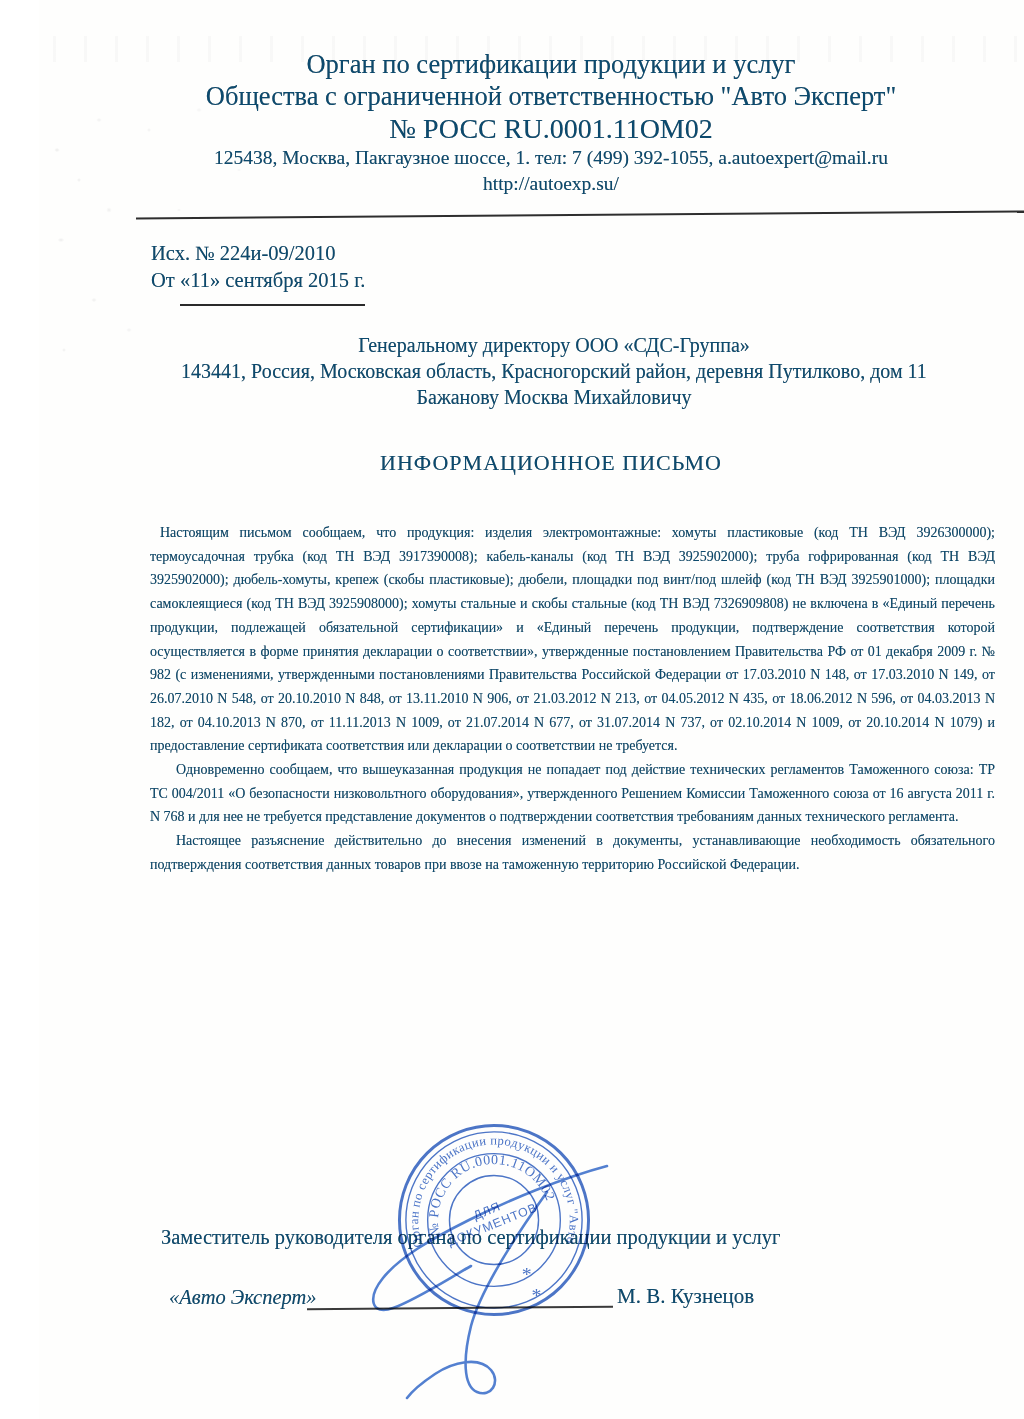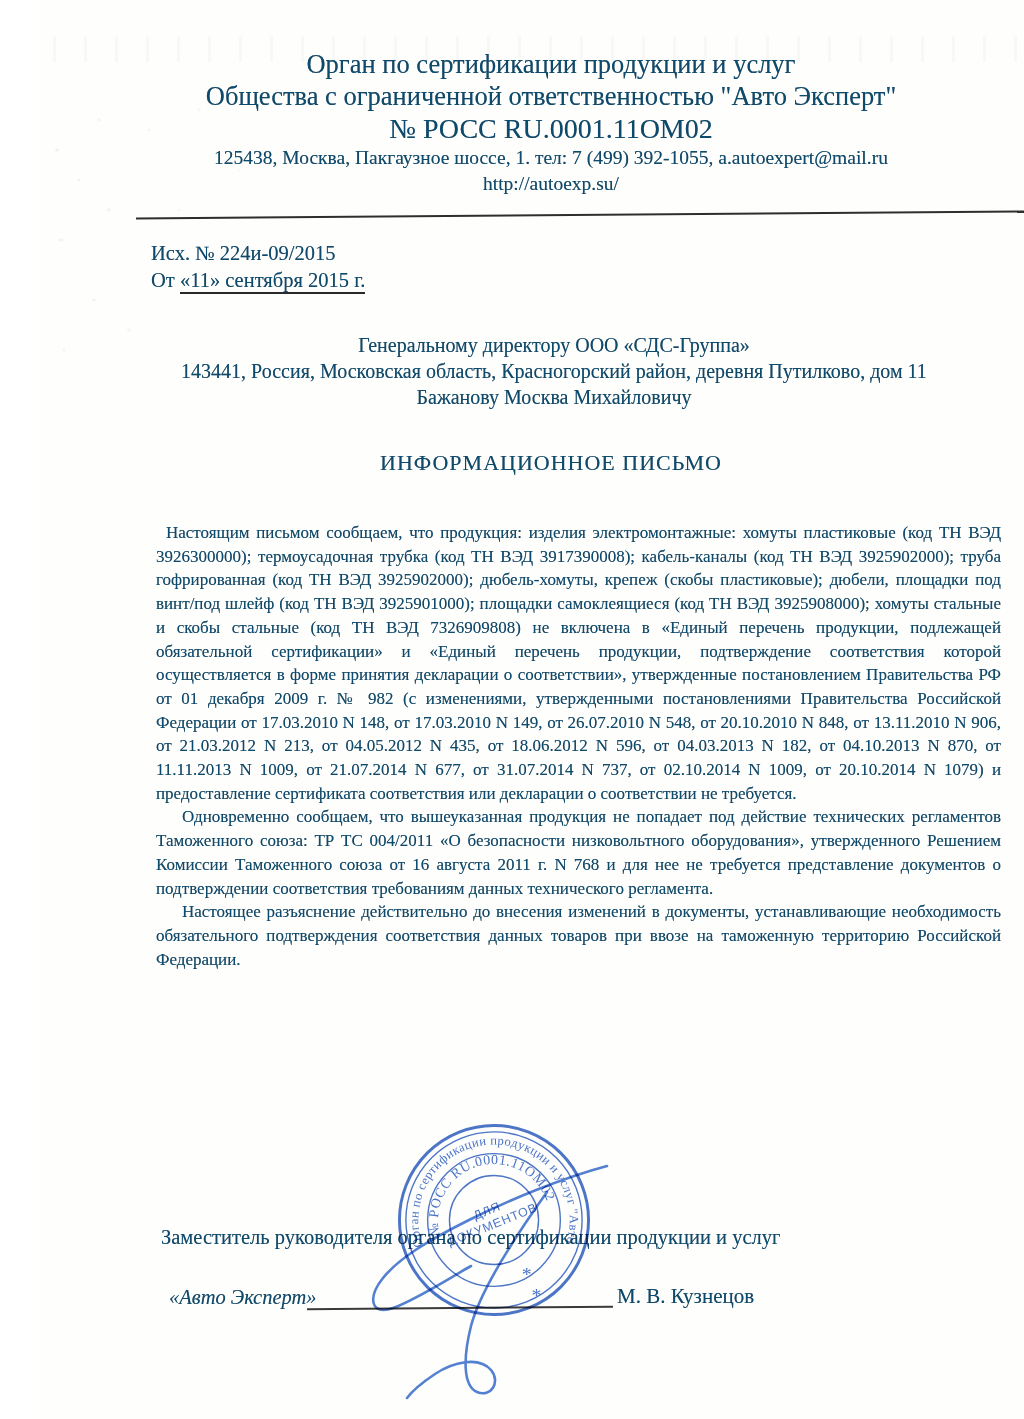--- a/index.html
+++ b/index.html
@@ -24,25 +24,25 @@
       radial-gradient(4px 3px at 60px 120px,#e4e4e4,transparent 70%);}
   .noise-top{position:absolute;left:0;top:36px;width:1024px;height:26px;z-index:0;opacity:.35;pointer-events:none;
     background:repeating-linear-gradient(90deg,transparent 0 14px,#ededed 14px 17px,transparent 17px 31px);}
   .header{position:absolute;left:7px;top:48px;width:1010px;text-align:center;z-index:1;}
   .h-l1,.h-l2{font-size:26.5px;line-height:32px;}
   .h-l3{font-size:28px;line-height:33px;}
   .h-addr,.h-url{font-size:19.5px;line-height:26px;}
   .rule{position:absolute;left:97px;top:214px;width:899px;height:2px;background:#2e2e2e;
         transform:rotate(-0.45deg);z-index:1;}
   .refblock{position:absolute;left:112px;top:240px;font-size:20.5px;line-height:27px;z-index:1;}
-  .date-underline{border-bottom:2px solid #2a2a2a;padding-bottom:1px;}
+  .date-underline{border-bottom:2px solid #2a2a2a;padding-bottom:13px;}
   .recipient{position:absolute;left:112px;right:106px;top:332px;text-align:center;font-size:20px;line-height:26px;white-space:nowrap;z-index:1;}
   .title{position:absolute;left:7px;top:450px;width:1010px;text-align:center;font-size:22px;
          font-weight:normal;letter-spacing:1px;margin:0;z-index:1;}
-  .bodytext{position:absolute;left:117px;top:521px;width:845px;font-size:17px;line-height:23.7px;
+  .bodytext{position:absolute;left:111px;top:521px;width:845px;font-size:14px;line-height:23.7px;
             text-align:justify;z-index:1;}
   .bodytext p{margin:0;text-indent:26px;}
   .bodytext p.first{text-indent:10px;}
   .sign-position{position:absolute;left:122px;top:1226px;font-size:20.5px;z-index:1;}
   .sign-org{position:absolute;left:130px;top:1286px;font-size:20.5px;z-index:1;font-style:italic;}
   .sign-line{position:absolute;left:268px;top:1307px;width:306px;height:2px;background:#3a3a3a;
              transform:rotate(-0.5deg);z-index:1;}
   .sign-name{position:absolute;left:578px;top:1284px;font-size:21px;z-index:1;}
   .stamp-svg{position:absolute;left:356px;top:1121px;z-index:2;mix-blend-mode:multiply;opacity:.92;}
   .sig-svg{position:absolute;left:318px;top:1146px;z-index:3;mix-blend-mode:multiply;opacity:.95;}
@@ -59,21 +59,21 @@
     <div class="h-l1 txt">Орган по сертификации продукции и услуг</div>
     <div class="h-l2 txt">Общества с ограниченной ответственностью "Авто Эксперт"</div>
     <div class="h-l3 txt">№ РОСС RU.0001.11ОМ02</div>
     <div class="h-addr txt">125438, Москва, Пакгаузное шоссе, 1. тел: 7 (499) 392-1055, a.autoexpert@mail.ru</div>
     <div class="h-url txt">http://autoexp.su/</div>
   </div>
 
   <div class="rule"></div>
 
   <div class="refblock">
-    <div class="txt">Исх. № 224и-09/2015</div>
+    <div class="txt">Исх. № 224и-09/2010</div>
     <div class="txt"><span>От </span><span class="date-underline">«11» сентября 2015 г.</span></div>
   </div>
 
   <div class="recipient">
     <div class="txt">Генеральному директору ООО «СДС-Группа»</div>
     <div class="txt">143441, Россия, Московская область, Красногорский район, деревня Путилково, дом 11</div>
     <div class="txt">Бажанову Москва Михайловичу</div>
   </div>
 
   <h1 class="title txt">ИНФОРМАЦИОННОЕ ПИСЬМО</h1>

